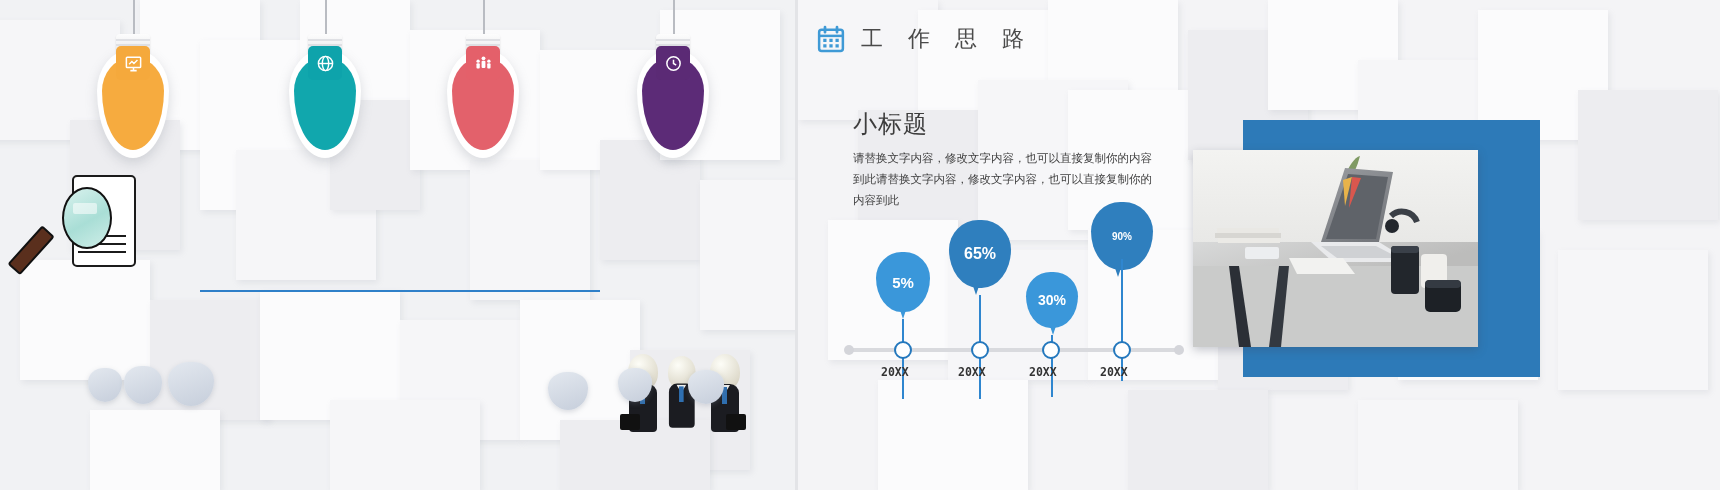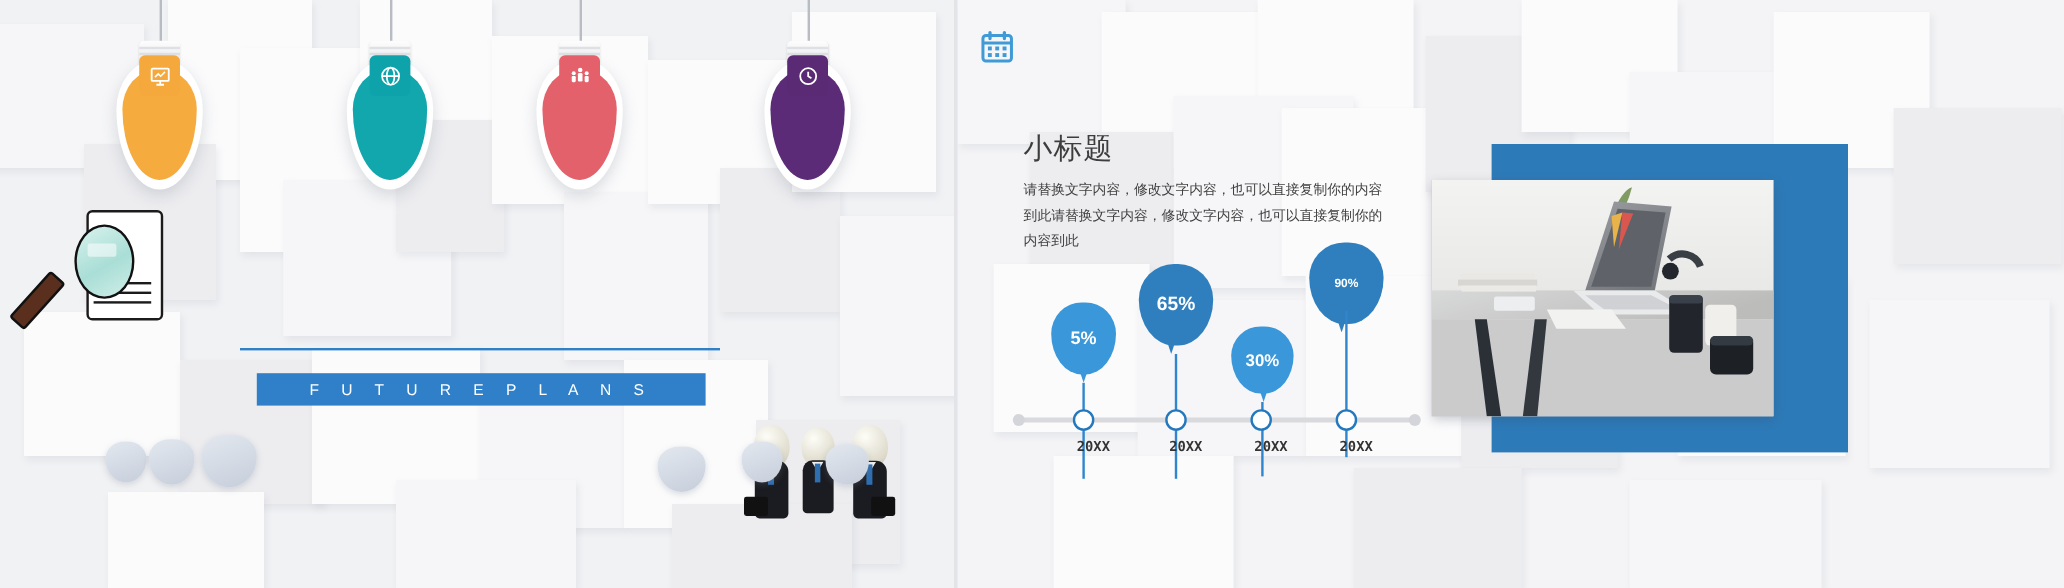--- a/index.html
+++ b/index.html
@@ -89,21 +89,21 @@
   .bal .blob{position:absolute;left:0;top:0;width:54px;height:60px;
        border-radius:50% 50% 50% 50%/46% 46% 60% 60%;
        display:flex;align-items:center;justify-content:center;
        color:#fff;font-size:15px;font-weight:bold;}
   .bal .blob:after{content:"";position:absolute;left:23px;bottom:-7px;width:8px;height:12px;
        background:inherit;clip-path:polygon(50% 100%,0 0,100% 0);}
   .bal .stem{position:absolute;left:26.2px;width:1.6px;background:#2f86cf;}
   .node{position:absolute;width:18px;height:18px;border-radius:50%;background:#fff;
        border:2.6px solid #2478bd;box-sizing:border-box;}
   .ylab{position:absolute;font-size:11.5px;font-weight:bold;color:#333;
-       font-family:"DejaVu Sans Mono","DejaVu Sans",monospace;text-align:right;width:44px;}
+       font-family:"DejaVu Sans Mono","DejaVu Sans",monospace;text-align:left;width:44px;}
 
   
   .photoframe{position:absolute;left:445px;top:120px;width:297px;height:257px;background:#2d7ab8;}
   .photo{position:absolute;left:-50px;top:30px;width:285px;height:197px;overflow:hidden;
        box-shadow:0 3px 9px rgba(60,70,85,.28);background:#c9ccd0;}
   .photo svg{display:block;}
 </style>
 </head>
 <body>
 
@@ -213,21 +213,20 @@
     <div class="docicon">
       <div class="sheet"></div>
       <div class="ln" style="top:60px"></div>
       <div class="ln" style="top:68px"></div>
       <div class="ln" style="top:76px"></div>
       <div class="handle"></div>
       <div class="lens"></div>
     </div>
 
     <div class="title-rule"></div>
-    <div class="title-en">F U T U R E   P L A N S</div>
 
     <div class="men">
       <div class="man" style="left:0px;bottom:2px">
         <div class="head"></div>
           <div class="body"></div>
           <div class="shirt"></div>
           <div class="tie"></div>
           <div class="case"></div>
       </div>
       <div class="man" style="left:40px;bottom:0px;transform:scale(.92)">
@@ -285,20 +284,21 @@
           <path d="M2.5 9.5h19" stroke="#3f9ad6" stroke-width="2"></path>
           <path d="M7.2 2.5v4M16.8 2.5v4" stroke="#3f9ad6" stroke-width="2.2" stroke-linecap="round"></path>
           <rect x="5.8" y="11.8" width="2.6" height="2.6" fill="#3f9ad6"></rect>
           <rect x="10.7" y="11.8" width="2.6" height="2.6" fill="#3f9ad6"></rect>
           <rect x="15.6" y="11.8" width="2.6" height="2.6" fill="#3f9ad6"></rect>
           <rect x="5.8" y="16.2" width="2.6" height="2.6" fill="#3f9ad6"></rect>
           <rect x="10.7" y="16.2" width="2.6" height="2.6" fill="#3f9ad6"></rect>
           <rect x="15.6" y="16.2" width="2.6" height="2.6" fill="#3f9ad6"></rect>
         </svg>
       </span>
+      <span class="htxt">工 作 思 路</span>
     </div>
 
     <div class="subtitle">小标题</div>
     <div class="para">请替换文字内容，修改文字内容，也可以直接复制你的内容到此请替换文字内容，修改文字内容，也可以直接复制你的内容到此</div>
 
     <div class="chart">
       <div class="axis"></div>
       <div class="axis-cap" style="left:6px"></div>
       <div class="axis-cap" style="left:336px"></div>
 

